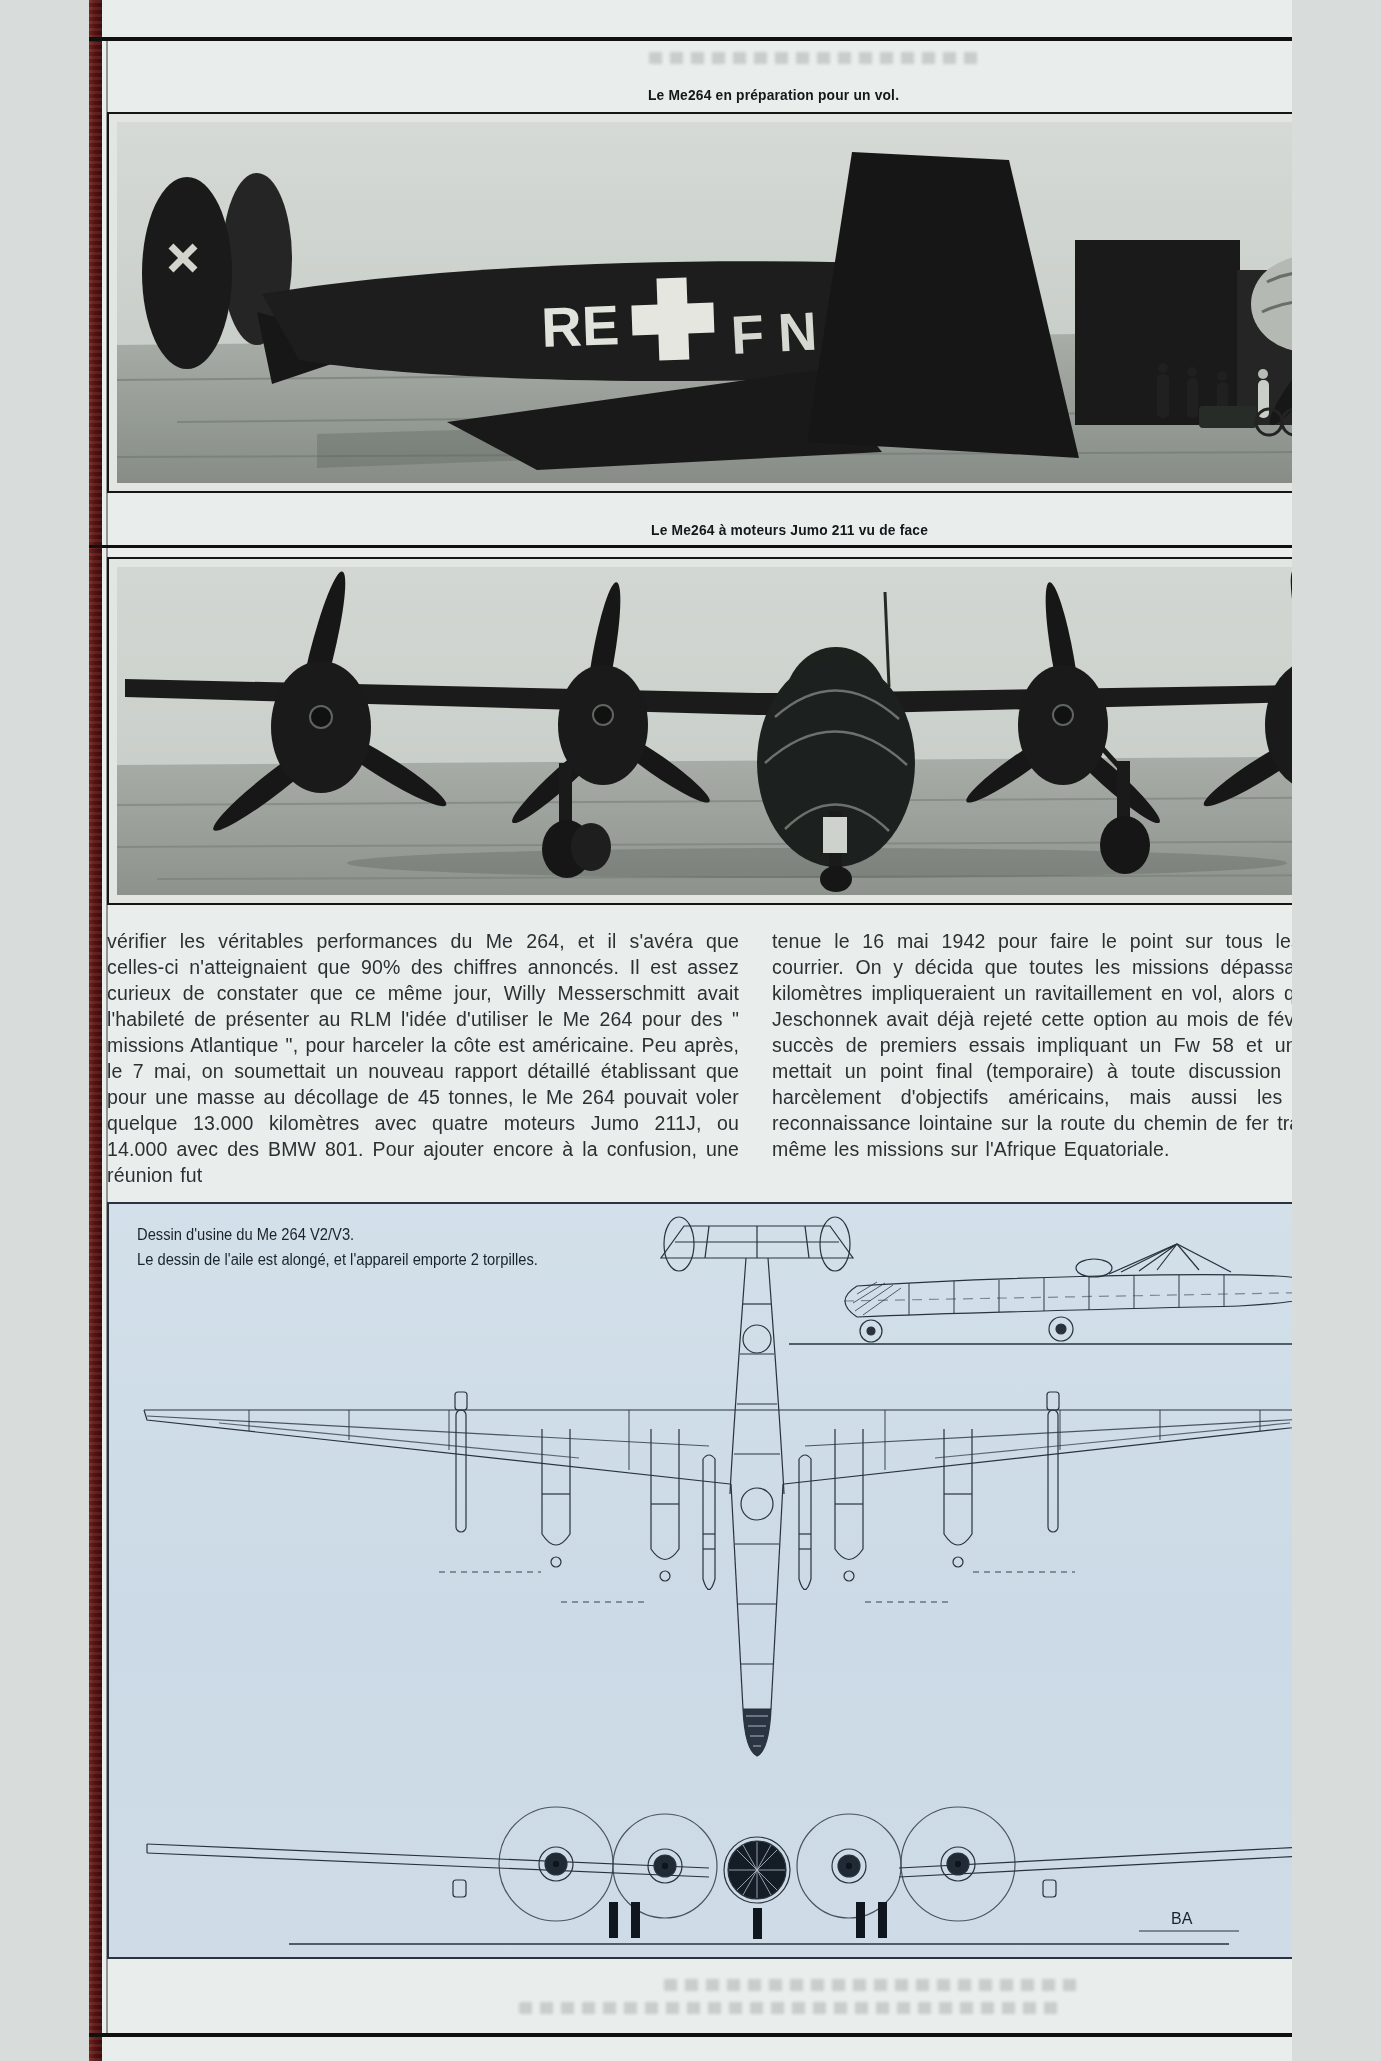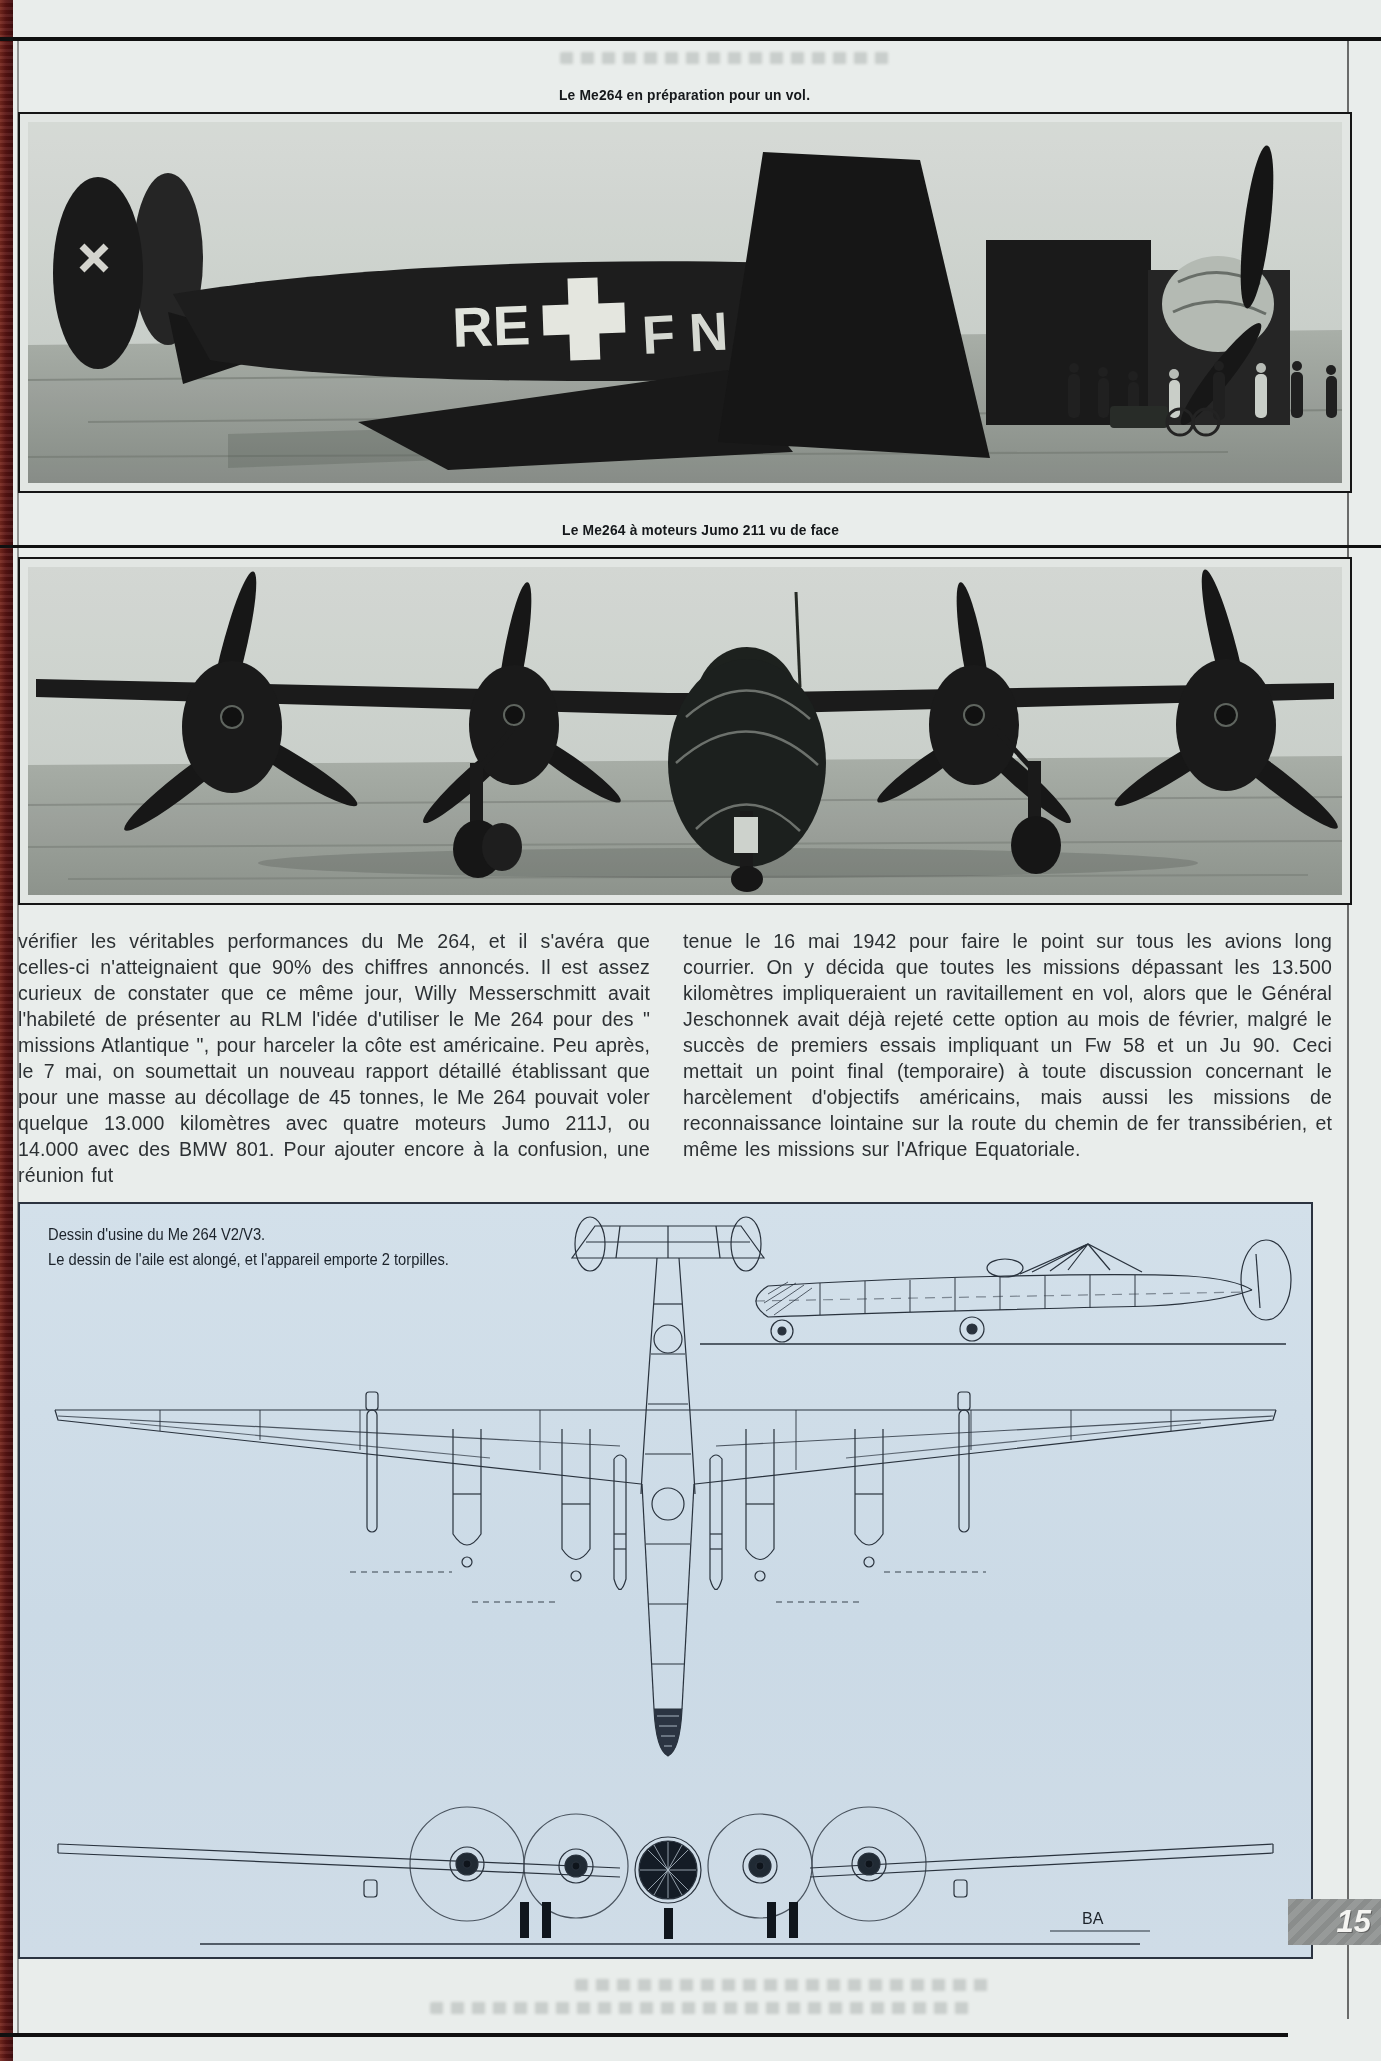--- a/index.html
+++ b/index.html
@@ -1,17 +1,17 @@
 <!DOCTYPE html>
 <html><head>
 <meta charset="utf-8">
 <style>
   html,body{margin:0;padding:0;background:#d8dcda;}
   #page{
-    position:relative;width:1381px;height:2061px;margin:0 auto;
+    position:relative;width:1203px;height:2061px;margin:0 auto;
     background:#e9edeb;overflow:hidden;
     font-family:"Liberation Sans",sans-serif;
   }
   
   .red-bar{position:absolute;left:0;top:0;width:13px;height:2061px;
     background:linear-gradient(to right,#7b2a20 0%,#5a1413 45%,#420d0e 100%);}
   .red-bar:after{content:"";position:absolute;inset:0;
     background:repeating-linear-gradient(to bottom,rgba(255,255,255,.06) 0 3px,rgba(0,0,0,.10) 3px 7px);}
   .rule-h{position:absolute;background:#101010;}
   .rule-v{position:absolute;background:#4a4a4a;}

